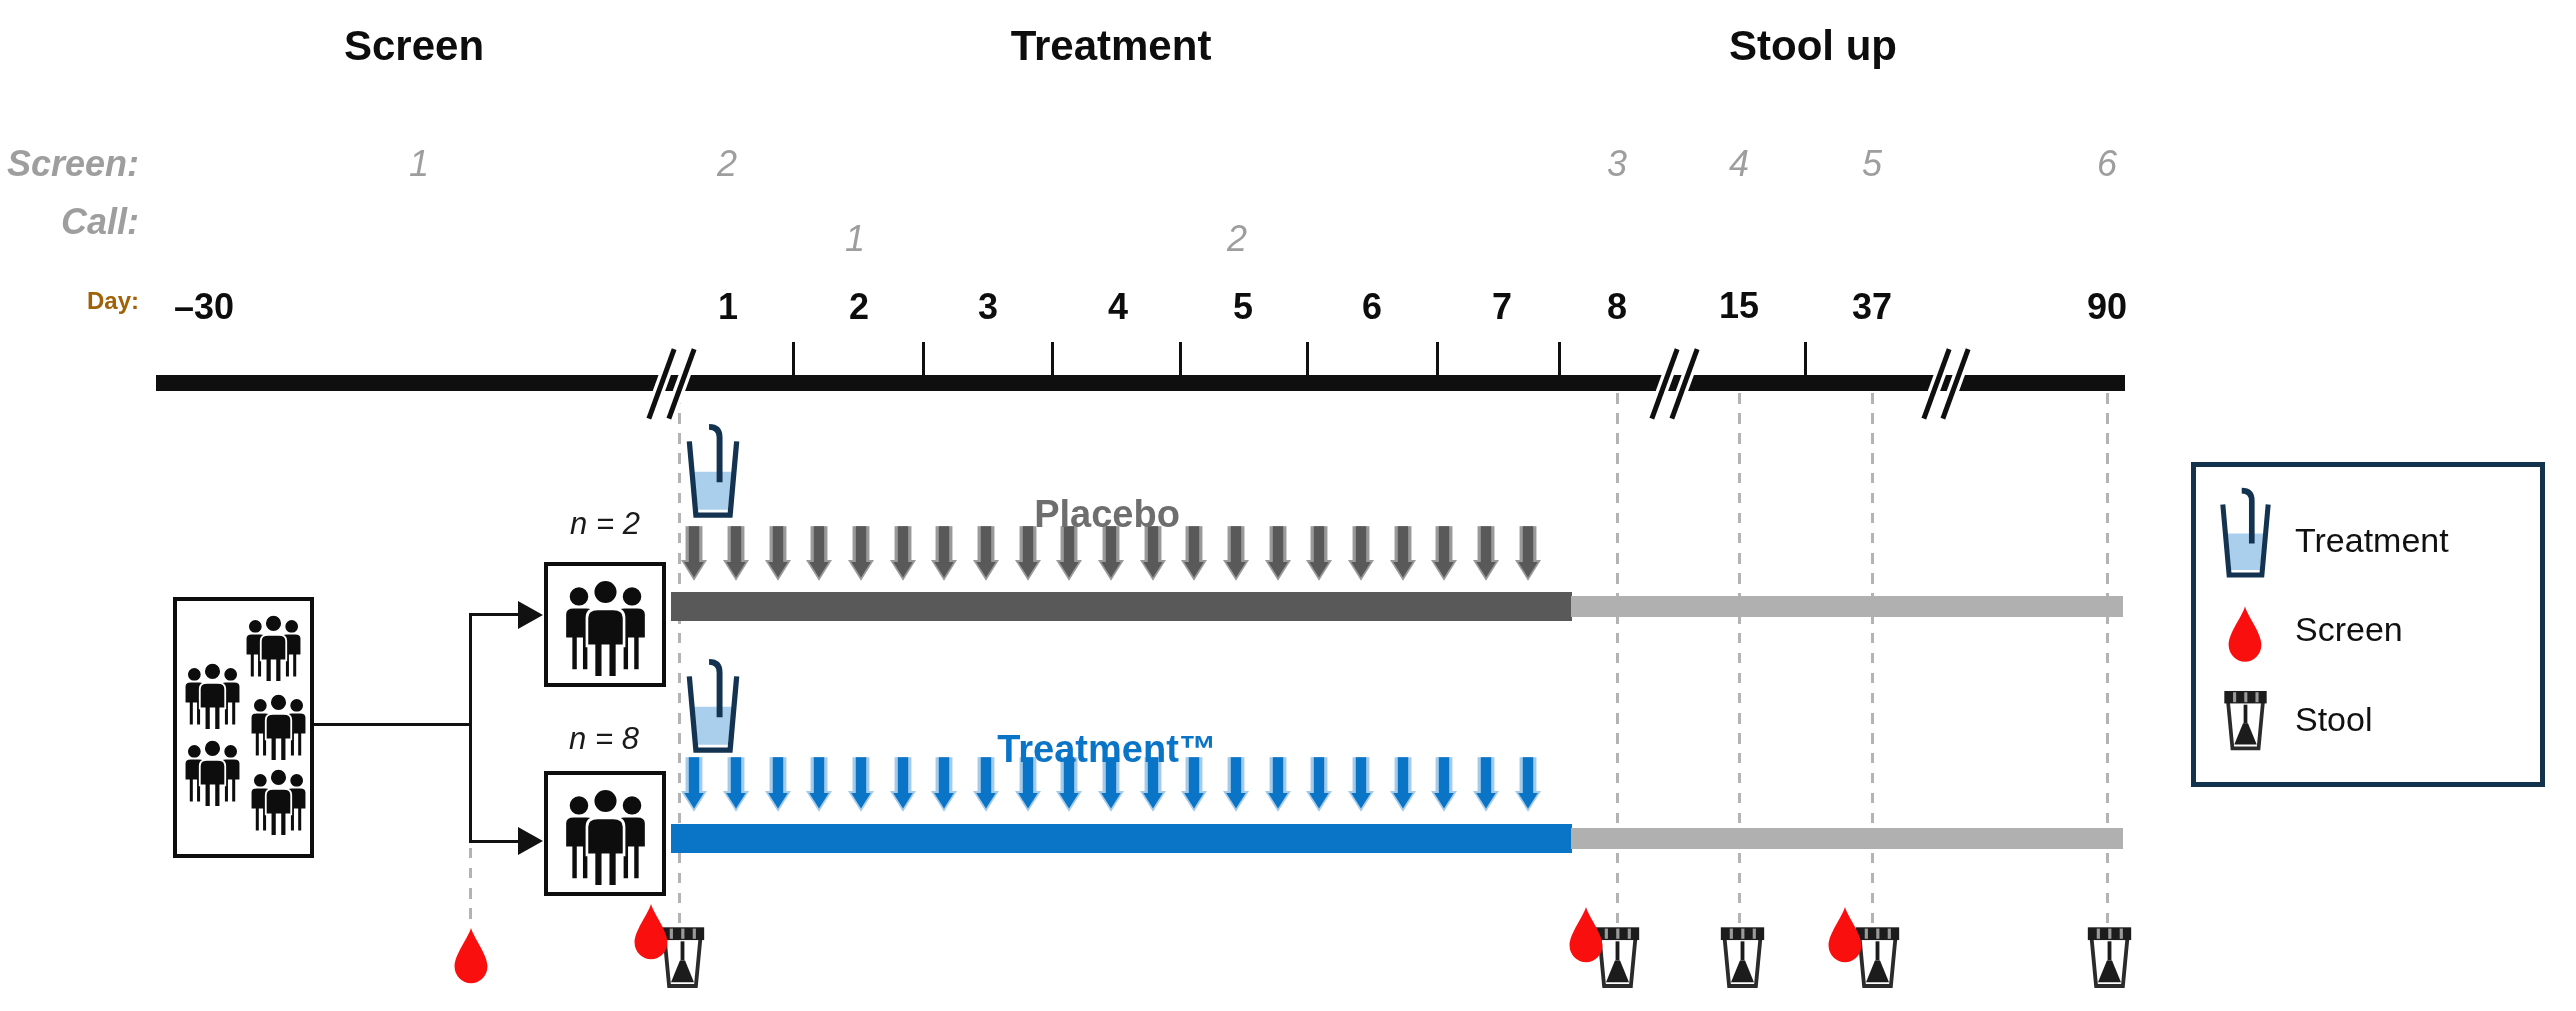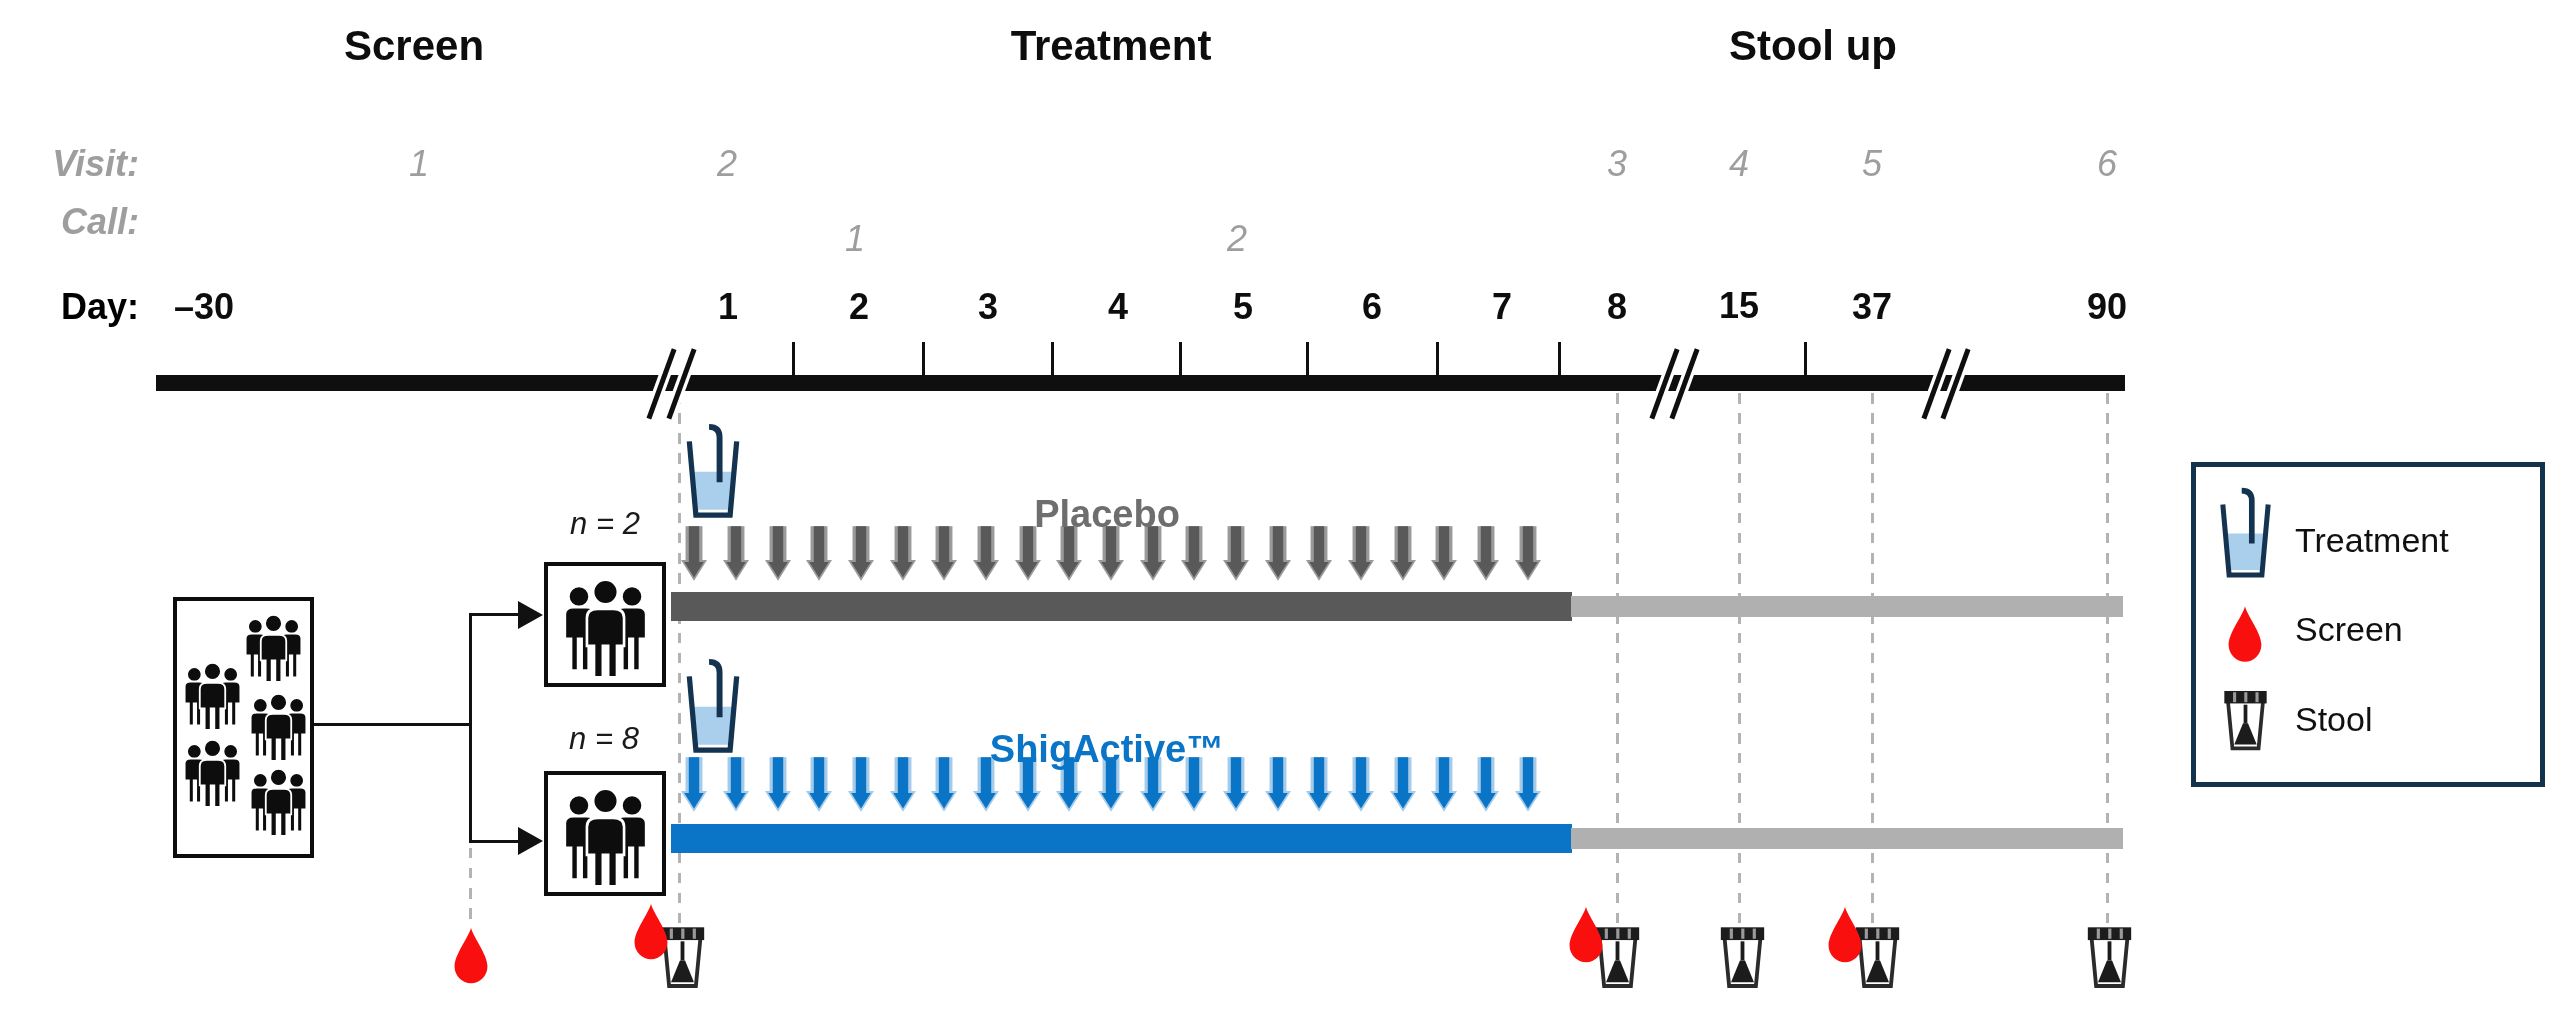--- a/index.html
+++ b/index.html
@@ -4,21 +4,21 @@
 <style>
   html,body{margin:0;padding:0;background:#fff;}
   #stage{position:relative;width:2576px;height:1011px;background:#ffffff;overflow:hidden;
          font-family:"Liberation Sans", sans-serif;}
   .abs{position:absolute;}
   .txt{position:absolute;white-space:nowrap;line-height:1;}
   .cx{transform:translateX(-50%);}
   .phase-title{font-size:42px;font-weight:bold;color:#0d0d0d;}
   .row-label{font-size:36px;font-weight:bold;font-style:italic;color:#9e9e9e;}
   .visit-num{font-size:36px;font-style:italic;color:#9e9e9e;}
-  .day-label{font-size:36px;font-weight:bold;color:#000000;}
+  .day-label{font-size:24px;font-weight:bold;color:#a16207;}
   .day-num{font-size:36px;font-weight:bold;color:#0d0d0d;}
   .tick{position:absolute;width:2.6px;background:#0f0f0f;}
   .bar{position:absolute;}
   .break-slash{position:absolute;width:5.3px;height:74px;background:#0f0f0f;
                box-shadow:0 0 0 3.3px #ffffff;transform:rotate(20deg);}
   .dash-v{position:absolute;width:2.6px;
           background:repeating-linear-gradient(to bottom,#b3b3b3 0 10.5px,rgba(0,0,0,0) 10.5px 20px);}
   .arm-name{font-size:38px;font-weight:bold;margin-top:36px;}
   .n-label{font-size:31px;font-style:italic;color:#1a1a1a;}
   .frame{position:absolute;border:4px solid #0d0d0d;background:#fff;box-sizing:border-box;}
@@ -28,39 +28,39 @@
   .legend-box{position:absolute;border:5.3px solid #13324b;background:#fff;box-sizing:border-box;}
   .legend-label{font-size:34px;color:#111;}
 </style>
 </head>
 <body>
 
 <div id="stage">
 
   <div class="bar" style="left:156px;top:375px;width:1969px;height:16px;background:#0f0f0f;z-index:3;"></div>
 
-  <div class="txt row-label" style="right:2437px;top:146px;">Visit:</div>
+  <div class="txt row-label" style="right:2437px;top:146px;">Screen:</div>
   <div class="txt row-label" style="right:2437px;top:204px;">Call:</div>
   <div class="txt day-label" style="right:2437px;top:289px;">Day:</div>
 
   <div class="frame" style="left:173px;top:597px;width:141px;height:261px;z-index:4;"></div>
   <div class="line" style="left:310px;top:723px;width:160px;height:3.3px;z-index:2;"></div>
   <div class="line" style="left:469px;top:613px;width:3.3px;height:230px;z-index:2;"></div>
   <div class="line" style="left:469px;top:613px;width:51px;height:3.3px;z-index:2;"></div>
   <div class="arrowhead" style="left:518px;top:601px;z-index:2;"></div>
   <div class="line" style="left:469px;top:840px;width:51px;height:3.3px;z-index:2;"></div>
   <div class="arrowhead" style="left:518px;top:827px;z-index:2;"></div>
 
   <div class="txt n-label cx" style="left:605px;top:508px;z-index:4;">n = 2</div>
   <div class="frame" style="left:544px;top:562px;width:122px;height:125px;z-index:4;"></div>
   <div class="txt n-label cx" style="left:604px;top:723px;z-index:4;">n = 8</div>
   <div class="frame" style="left:544px;top:771px;width:122px;height:125px;z-index:4;"></div>
 
   <div class="txt arm-name cx" style="left:1107px;top:459px;color:#6e6e6e;z-index:4;">Placebo</div>
-  <div class="txt arm-name cx" style="left:1107px;top:694px;color:#0a74c6;z-index:4;">ShigActive™</div>
+  <div class="txt arm-name cx" style="left:1107px;top:694px;color:#0a74c6;z-index:4;">Treatment™</div>
 
   <div class="legend-box" style="left:2191px;top:462px;width:354px;height:325px;z-index:4;"></div>
   <div class="txt legend-label" style="left:2295px;top:523px;z-index:5;">Treatment</div>
   <div class="txt legend-label" style="left:2295px;top:612px;z-index:5;">Screen</div>
   <div class="txt legend-label" style="left:2295px;top:702px;z-index:5;">Stool</div>
 <div class="txt phase-title cx" style="left:414px;top:25px;z-index:4;">Screen</div>
     <div class="txt phase-title cx" style="left:1111px;top:25px;z-index:4;">Treatment</div>
     <div class="txt phase-title cx" style="left:1813px;top:25px;z-index:4;">Stool up</div>
     <div class="txt visit-num cx" style="left:419px;top:146px;z-index:4;">1</div>
     <div class="txt visit-num cx" style="left:727px;top:146px;z-index:4;">2</div>

